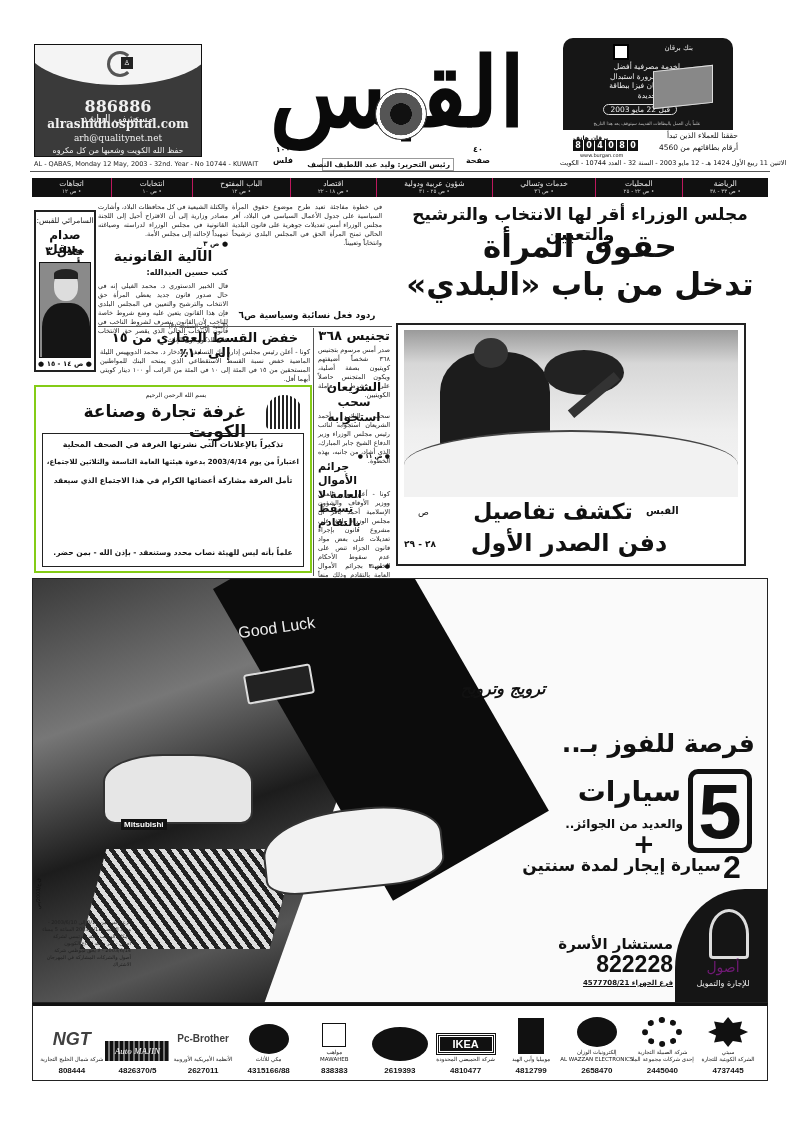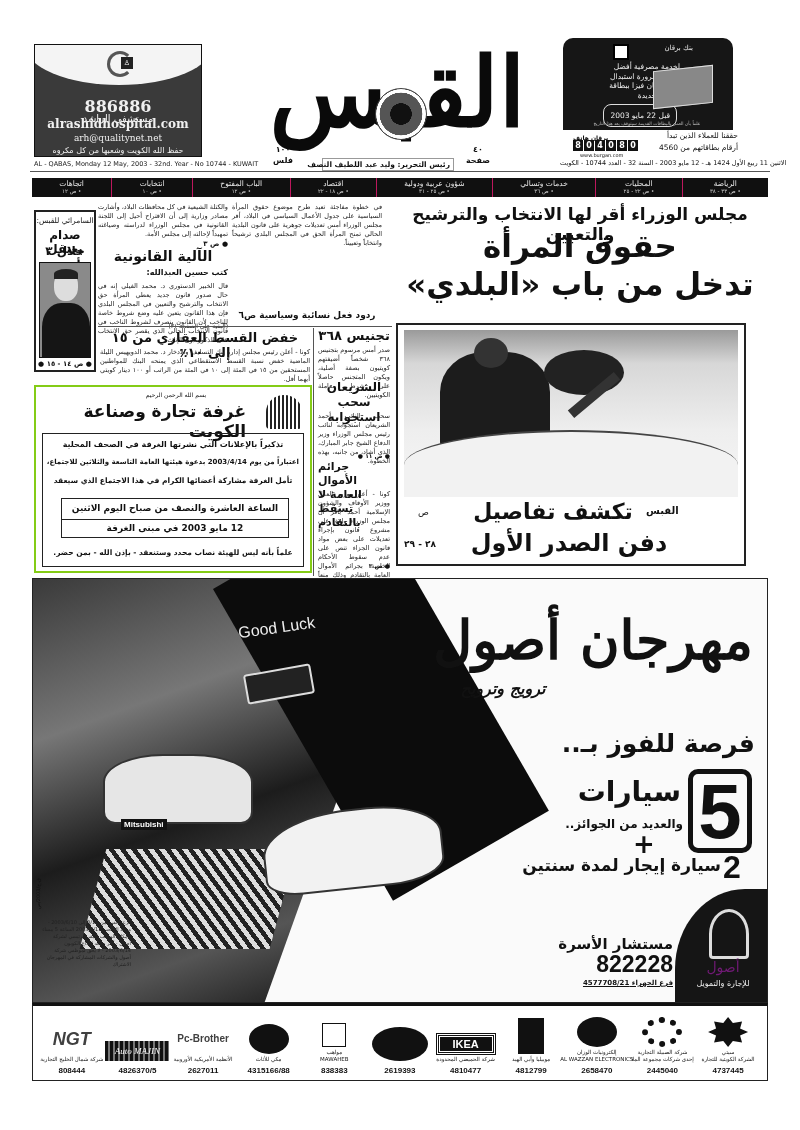--- a/index.html
+++ b/index.html
@@ -33,21 +33,21 @@
     font-family: "DejaVu Serif", serif; font-size: 96px; font-weight: bold; line-height: 105px;
     text-align: center; letter-spacing: -6px; color: #0a0a0a; }
   #logo .eye { position: absolute; left: 160px; top: 48px; width: 52px; height: 52px; border-radius: 50%;
     background: radial-gradient(circle, #111 0 30%, #555 31% 60%, #fff 61% 70%, #222 71%); border: 1px solid #444; }
 
   #bank-ad { left: 563px; top: 38px; width: 170px; height: 92px; background: #161616; color: #eee;
     border-top-left-radius: 10px; border-top-right-radius: 10px; overflow: hidden; }
   #bank-ad .bank-name { position: absolute; right: 40px; top: 6px; font-size: 7px; }
   #bank-ad .bank-logo { position: absolute; left: 50px; top: 6px; width: 16px; height: 16px; background: #fff; border: 2px solid #000; }
   #bank-ad .copy { position: absolute; right: 46px; top: 24px; width: 80px; font-size: 7.5px; line-height: 9.5px; text-align: center; }
-  #bank-ad .deadline { position: absolute; right: 56px; top: 66px; border: 1px solid #ddd; border-radius: 8px; padding: 6px 6px; font-size: 7.5px; }
+  #bank-ad .deadline { position: absolute; right: 56px; top: 66px; border: 1px solid #ddd; border-radius: 8px; padding: 0 6px; font-size: 7.5px; }
   #bank-ad .card-img { position: absolute; left: 90px; top: 30px; width: 60px; height: 38px; background: #888; border: 1px solid #ddd; transform: skewY(-6deg); }
   #bank-ad .fine { position: absolute; left: 4px; bottom: 4px; width: 160px; font-size: 4.5px; color: #bbb; text-align: center; }
   #bank-hotline { left: 573px; top: 134px; font-size: 6px; font-weight: bold; }
   #bank-hotline-digits { left: 573px; top: 140px; display: flex; gap: 1px; }
   #bank-hotline-digits span { display: inline-block; width: 10px; height: 11px; background: #111; color: #fff; font-size: 8px; line-height: 11px; text-align: center; font-weight: bold; }
   #bank-url { left: 580px; top: 152px; font-size: 5px; }
   #bank-tagline { left: 650px; top: 130px; width: 88px; font-size: 7.5px; line-height: 12px; text-align: right; }
   #date-ar { left: 560px; top: 159px; font-size: 6.5px; white-space: nowrap; }
 
   .rule { left: 30px; width: 740px; height: 1px; background: #555; }
@@ -311,42 +311,36 @@
 <div id="funds-page" class="abs rtl">● ص ٣</div>
 
 <div id="chamber-box" class="abs">
   <div id="chamber-basmala" class="rtl">بسم الله الرحمن الرحيم</div>
   <div id="chamber-title" class="rtl">غرفة تجارة وصناعة الكويت</div>
   <div id="chamber-emblem"></div>
   <div id="chamber-inner">
     <div class="chamber-line rtl" style="top:6px;">تذكيراً بالإعلانات التي نشرتها الغرفة في الصحف المحلية</div>
     <div class="chamber-line rtl" style="top:24px; font-size:7px;">اعتباراً من يوم 2003/4/14 بدعوة هيئتها العامة التاسعة والثلاثين للاجتماع،</div>
     <div class="chamber-line rtl" style="top:42px; font-size:7.5px;">تأمل الغرفة مشاركة أعضائها الكرام في هذا الاجتماع الذي سيعقد</div>
-    <div id="chamber-date-box">
-      <div class="chamber-date-line rtl" style="top:4px;">الساعة العاشرة والنصف من صباح اليوم الاثنين</div>
-      <div id="chamber-date-divider"></div>
-      <div class="chamber-date-line rtl" style="top:24px;">12 مايو 2003 في مبنى الغرفة</div>
-    </div>
     <div class="chamber-line rtl" style="top:114px; font-size:7.5px;">علماً بأنه ليس للهيئة نصاب محدد وستنعقد - بإذن الله - بمن حضر.</div>
   </div>
 </div>
 
 <div id="ad" class="abs">
   <div id="ad-dark"></div>
   <div id="ad-ribbon"></div>
   <div id="ad-goodluck">Good Luck</div>
   <div id="ad-key"></div>
   <div id="ad-car1"></div>
   <div id="ad-car1-badge">Mitsubishi</div>
   <div id="ad-sofa"></div>
   <div id="ad-car2"></div>
   <div id="ad-fine" class="rtl">قرعة الفرز من 3/10 إلى 2003/6/10 - موعد السحب 2003/6/11 الساعة 5 مساء - مكان السحب المقر الرئيسي لشركة أصول - آخر موعد لإيداع الكوبون 2003/6/14 - لا يحق لموظفي شركة أصول والشركات المشاركة في المهرجان الاشتراك</div>
   <div id="ad-fine-code">ق.ح/2003/ص</div>
 
-  <div id="ad-festival" class="rtl">مهرجان أصول</div>
   <div id="ad-slogan" class="rtl">ترويج وترويح</div>
   <div id="ad-chance" class="rtl">فرصة للفوز بـ..</div>
   <div id="ad-five">5</div>
   <div id="ad-cars" class="rtl">سيارات</div>
   <div id="ad-more" class="rtl">والعديد من الجوائز..</div>
   <div id="ad-plus">+</div>
   <div id="ad-lease-num">2</div>
   <div id="ad-lease" class="rtl">سيارة إيجار لمدة سنتين</div>
   <div id="ad-advisor" class="rtl">مستشار الأسرة</div>
   <div id="ad-phone">822228</div>

